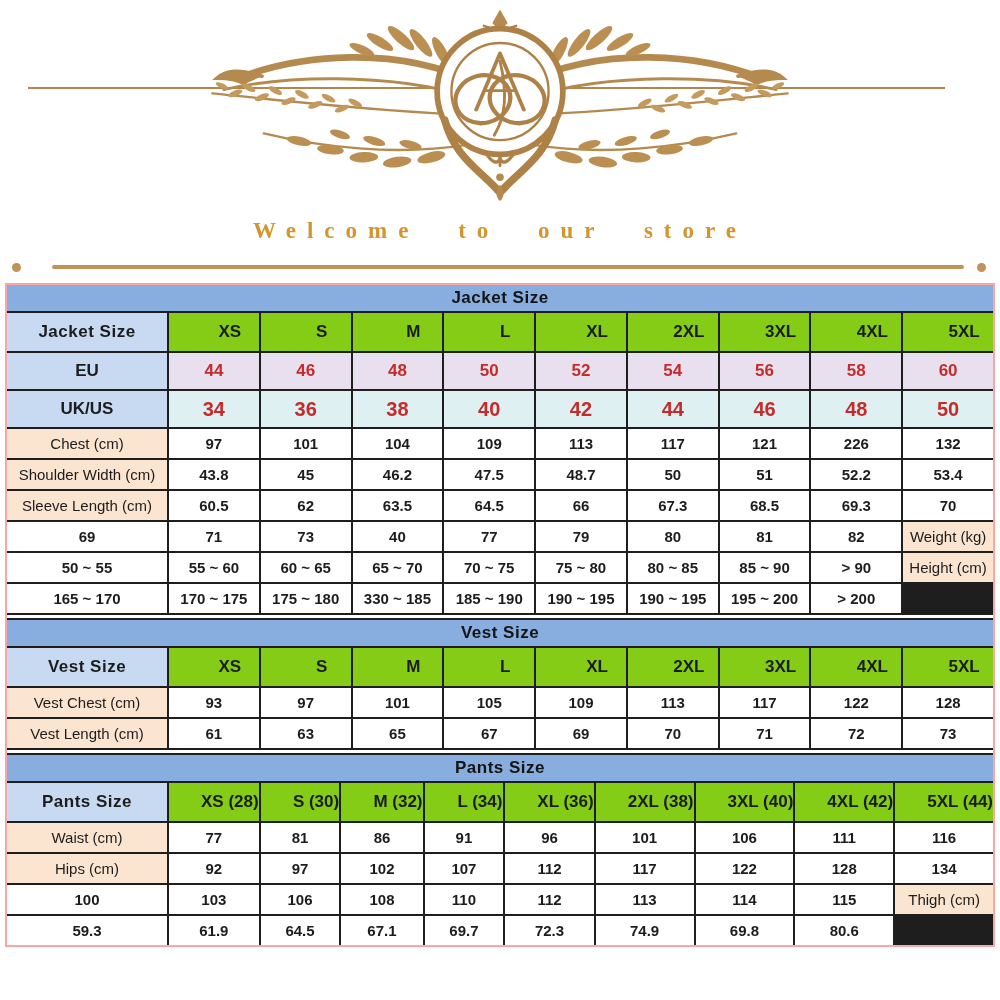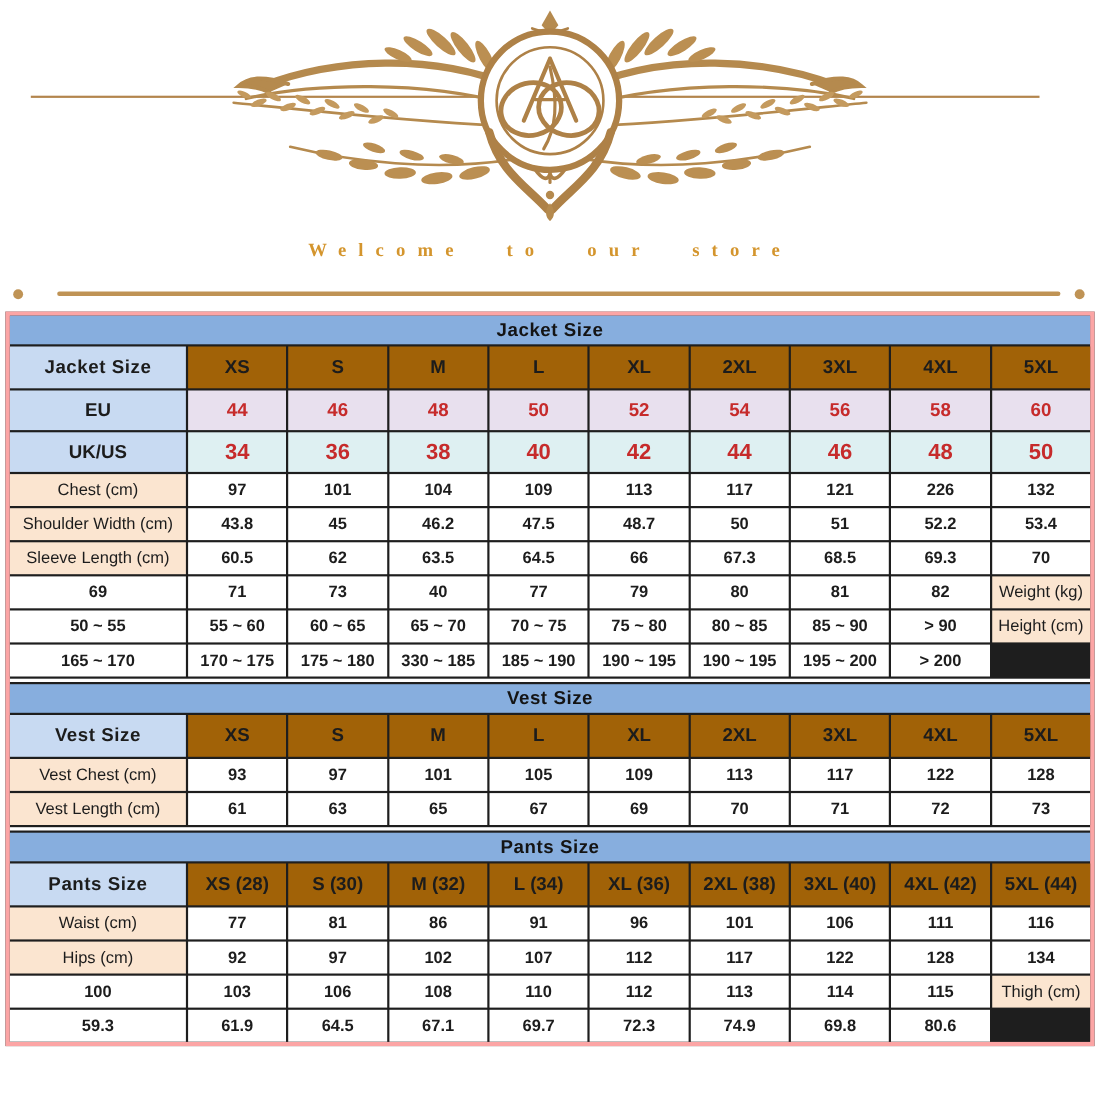--- a/index.html
+++ b/index.html
@@ -6,45 +6,45 @@
   body{
     width:1000px;height:1000px;background:#ffffff;
     font-family:"Liberation Sans", sans-serif;
     color:#1a1a1a;overflow:hidden;
   }
   .hero{position:relative;height:283px;background:#fff;}
   .hline{position:absolute;top:87px;left:28px;width:917px;height:2px;background:#b3854d;}
   .emblem{position:absolute;left:50%;top:2px;transform:translateX(-50%);}
   .welcome{
     position:absolute;top:218px;left:0;width:100%;text-align:center;
-    font-family:"Liberation Serif", serif;font-size:17px;font-weight:600;
+    font-family:"Liberation Serif", serif;font-size:23px;font-weight:600;
     letter-spacing:11px;word-spacing:22px;color:#d4952d;white-space:nowrap;
   }
   .divider{position:absolute;top:265px;left:52px;width:912px;height:4px;background:#bf9355;border-radius:2px;}
   .dot{position:absolute;top:263px;width:9px;height:9px;border-radius:50%;background:#bf9355;}
   .dot-l{left:12px}.dot-r{left:977px}
 
   .chart{
-    margin:0 5px;border:4px solid #fca5a5;background:#1e1e1e;
+    margin:0 5px;border:2px solid #fca5a5;background:#1e1e1e;
     display:flex;flex-direction:column;gap:2px;
   }
   .sep{height:3px;background:#ffffff;}
   .bar{
     background:#87aede;height:26px;display:flex;align-items:center;justify-content:center;
     font-weight:bold;font-size:17px;color:#141414;letter-spacing:0.5px;
   }
   .grid{display:grid;grid-template-columns:160px repeat(9,1fr);gap:2px;background:#1e1e1e;}
   .cell{
     display:flex;align-items:center;justify-content:center;background:#ffffff;
     font-size:15px;font-weight:600;color:#1c1c1c;white-space:nowrap;
   }
   .rh-hdr{height:38px}.rh-sp{height:36px}.rh-d{height:29px}
   .lbl-blue{background:#c8daf2;font-weight:bold;font-size:17px;}
   .corner{letter-spacing:0.5px;}
-  .size-cell{background:#a16207;font-weight:bold;font-size:17px;}
+  .size-cell{background:#84cc16;font-weight:bold;font-size:17px;padding-left:32px;}
   .lavender{background:#e8e0ee;color:#c62b2b;font-weight:bold;font-size:17px;}
   .cyan{background:#def0f2;color:#c62b2b;font-weight:bold;font-size:20px;}
   .lbl-peach{background:#fbe5d0;font-weight:normal;font-size:15px;}
   .val{background:#ffffff;}
 </style>
 </head>
 <body>
 
 <div class="page">
   <div class="hero">

